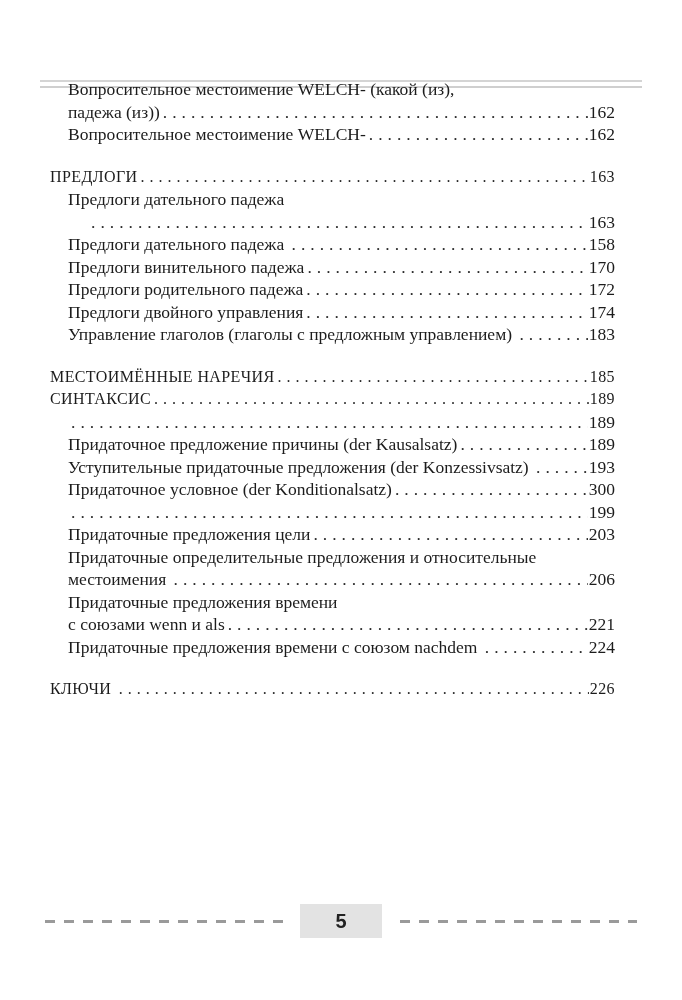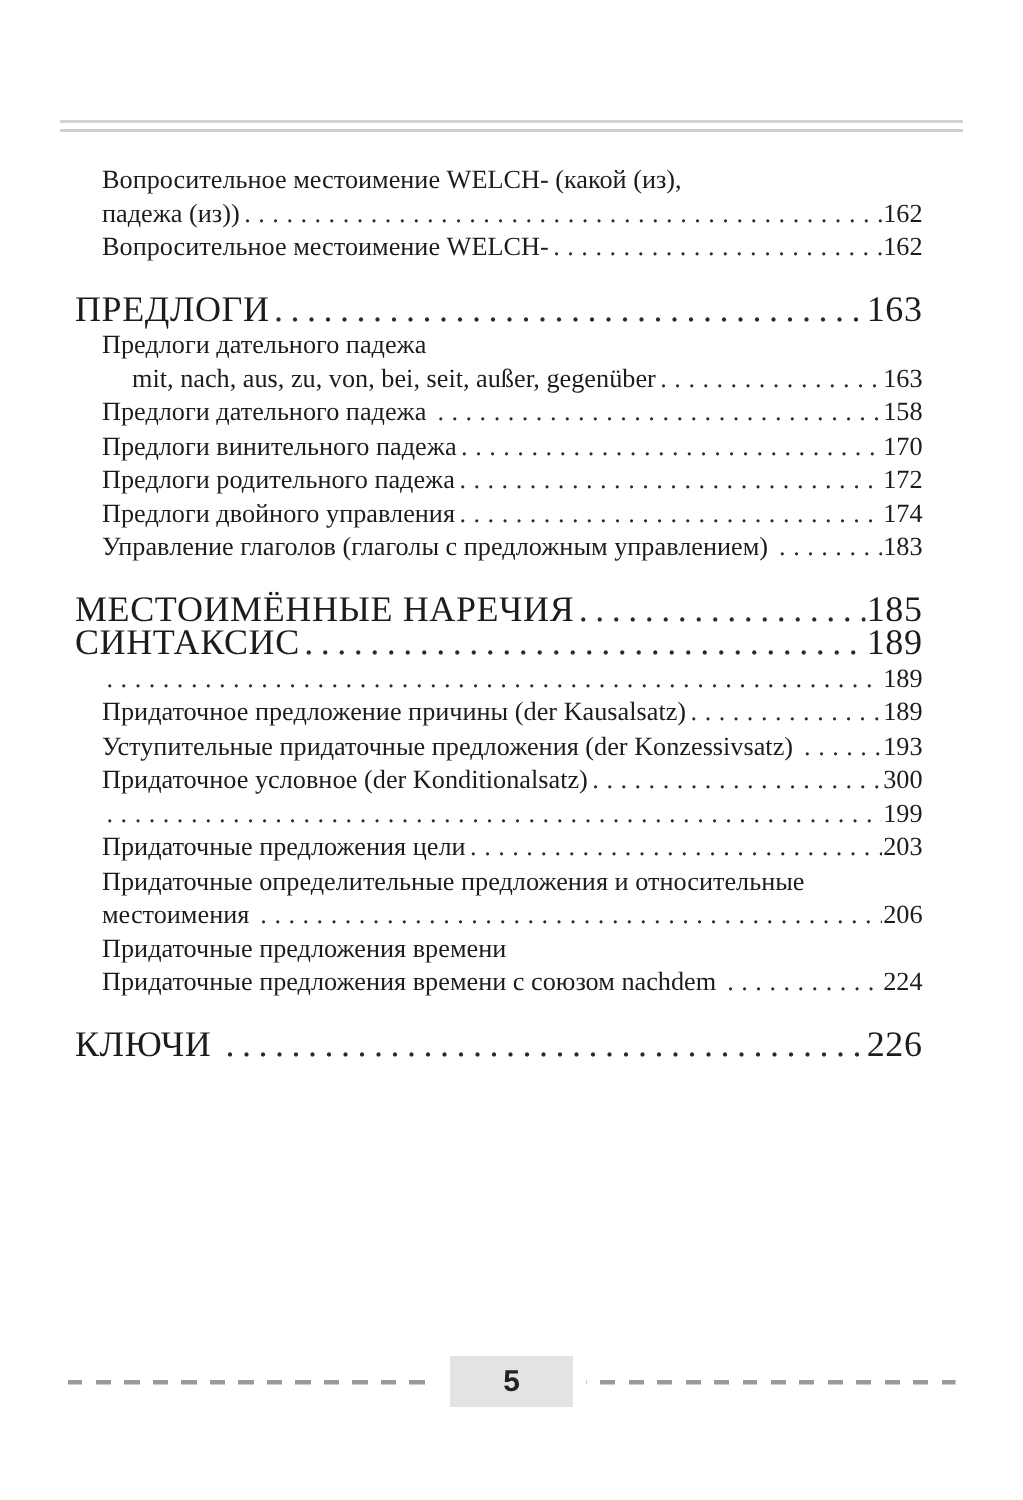--- a/index.html
+++ b/index.html
@@ -17,27 +17,27 @@
   .top-rule {
     position: absolute;
     left: 40px; width: 602px; top: 80px; height: 4px;
     border-top: 2px solid #d4d4d4;
     border-bottom: 2px solid #cfcfcf;
   }
 
   
   .toc {
     position: absolute;
-    left: 50px; top: 108px; width: 565px;
+    left: 50px; top: 78px; width: 565px;
     font-size: 17.5px;
     line-height: 22.5px;
     text-align: center;
   }
   .toc-row { display: flex; white-space: nowrap; }
-  .toc-row.lvl-0 { padding-left: 0; font-size: 24px; letter-spacing: 0.4px; }
+  .toc-row.lvl-0 { padding-left: 0; font-size: 16px; letter-spacing: 0.4px; }
   .toc-row.lvl-1 { padding-left: 18px; }
   .toc-row.lvl-2 { padding-left: 38px; }
   .toc-row.gap-before { margin-top: 20px; }
   .toc-text { white-space: pre-wrap; }
   .toc-dots { flex: 1; overflow: hidden; white-space: nowrap; padding-left: 3px; min-width: 0; }
   .toc-dots::after {
     content: "..........................................................................................................";
     letter-spacing: 5px;
     color: #2a2a2a;
   }
@@ -92,21 +92,20 @@
       <div class="toc-row lvl-0 gap-before">
         <span class="toc-text">ПРЕДЛОГИ</span>
         <span class="toc-dots"></span>
         <span class="toc-page">163</span>
       </div>
       <div class="toc-row lvl-1">
         <span class="toc-text">Предлоги дательного падежа</span>
 
       </div>
       <div class="toc-row lvl-2">
-        <span class="toc-text">mit, nach, aus, zu, von, bei, seit, außer, gegenüber</span>
         <span class="toc-dots"></span>
         <span class="toc-page">163</span>
       </div>
       <div class="toc-row lvl-1">
         <span class="toc-text">Предлоги дательного падежа </span>
         <span class="toc-dots"></span>
         <span class="toc-page">158</span>
       </div>
       <div class="toc-row lvl-1">
         <span class="toc-text">Предлоги винительного падежа</span>
@@ -171,20 +170,25 @@
 
       </div>
       <div class="toc-row lvl-1">
         <span class="toc-text">местоимения </span>
         <span class="toc-dots"></span>
         <span class="toc-page">206</span>
       </div>
       <div class="toc-row lvl-1">
         <span class="toc-text">Придаточные предложения времени</span>
 
+      </div>
+      <div class="toc-row lvl-1">
+        <span class="toc-text">с союзами wenn и als</span>
+        <span class="toc-dots"></span>
+        <span class="toc-page">221</span>
       </div>
       <div class="toc-row lvl-1">
         <span class="toc-text">Придаточные предложения времени с союзом nachdem </span>
         <span class="toc-dots"></span>
         <span class="toc-page">224</span>
       </div>
       <div class="toc-row lvl-0 gap-before">
         <span class="toc-text">КЛЮЧИ </span>
         <span class="toc-dots"></span>
         <span class="toc-page">226</span>

